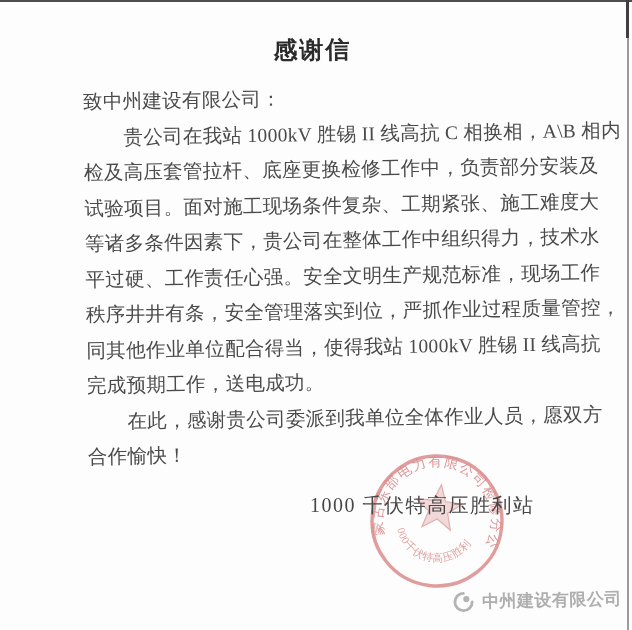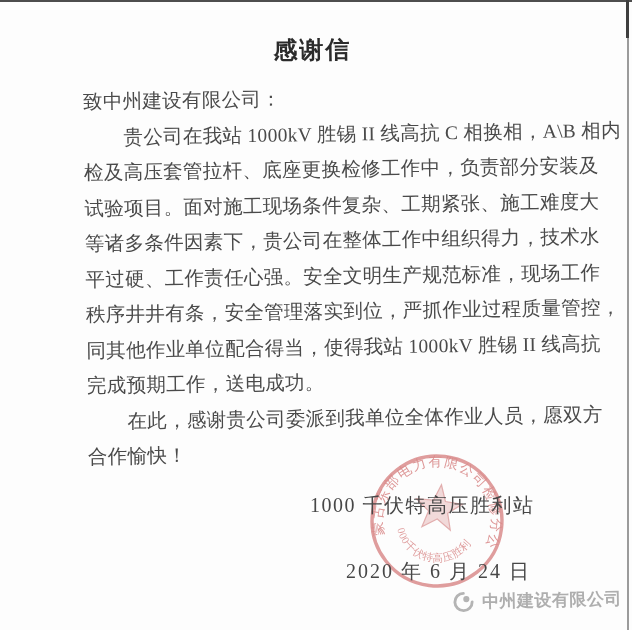--- a/index.html
+++ b/index.html
@@ -88,21 +88,20 @@
           <div class="line">秩序井井有条，安全管理落实到位，严抓作业过程质量管控，</div>
           <div class="line">同其他作业单位配合得当，使得我站 1000kV 胜锡 II 线高抗</div>
           <div class="line">完成预期工作，送电成功。</div>
           <div class="line indent">在此，感谢贵公司委派到我单位全体作业人员，愿双方</div>
           <div class="line">合作愉快！</div>
         </div>
     </div>
   </div>
 
   <div class="sig-block signature">1000 千伏特高压胜利站</div>
-  <div class="sig-block sig-date">2020 年 6 月 24 日</div>
 
   <div class="watermark">
     <svg class="wm-logo" viewBox="0 0 24 24">
       <path d="M12 3 a9 9 0 1 0 9 9" fill="none" stroke="#b4b4b4" stroke-width="3" stroke-linecap="round"></path>
       <circle cx="15" cy="9" r="3.2" fill="#b4b4b4"></circle>
     </svg>
     <span>中州建设有限公司</span>
   </div>
 
 </div>

